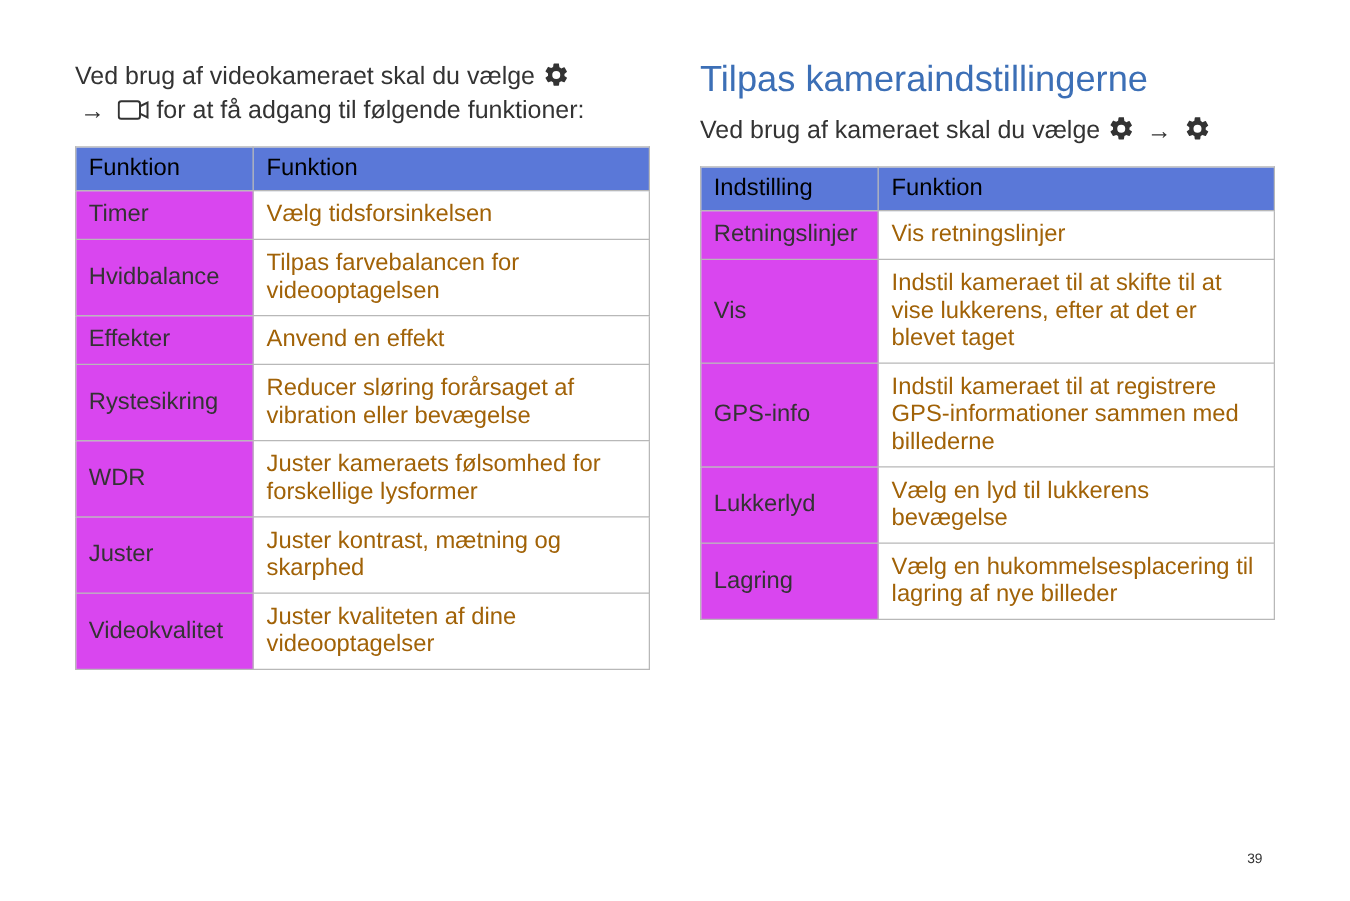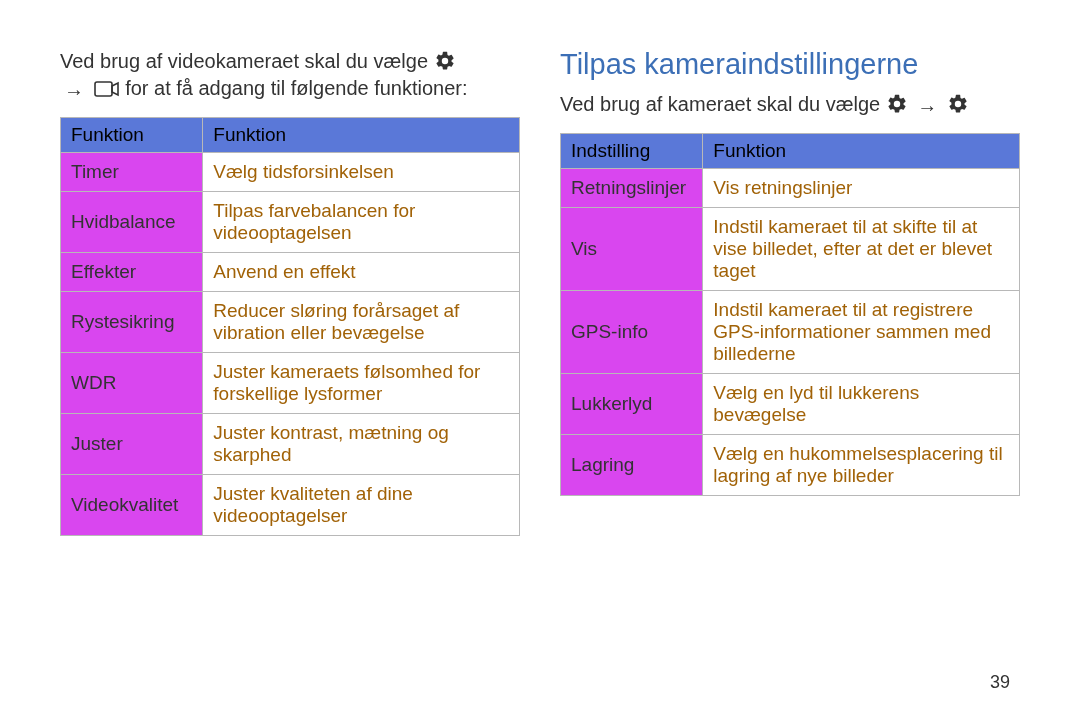--- a/index.html
+++ b/index.html
@@ -6,21 +6,21 @@
 .page{width:1080px;height:721px;box-sizing:border-box;padding:48px 60px 30px 60px;position:relative}
 .cols{display:flex;gap:40px}
 .col{flex:1 1 0;min-width:0}
 h2.section{color:#3c6fb6;font-weight:400;font-size:29px;margin:0 0 10px 0}
 p.intro{font-size:20px;line-height:1.35;margin:0 0 14px 0;font-weight:300;color:#333}
 .tbl{width:100%;border-collapse:collapse;font-size:19px}
 .tbl th{background:#5a78d8;color:#000000;text-align:left;font-weight:400;padding:6px 10px;border:1px solid #b8b8b8}
 .tbl td{padding:8px 10px;vertical-align:middle;border:1px solid #b8b8b8}
 .tbl td.left{background:#d946ef;font-weight:300;color:#333;width:31%}
 .tbl td.right{background:#fff;color:#a16207;font-weight:400}
-.pg{position:absolute;bottom:28px;right:70px;font-size:18px;color:#333}
+.pg{position:absolute;bottom:28px;right:70px;font-size:11px;color:#333}
 .icon{display:inline-block;vertical-align:-4px}
 .icon svg{display:block}
 .arr{display:inline-block;margin:0 4px;font-size:20px;vertical-align:-1px}
 </style>
 </head>
 <body>
 
 <div class="page">
   <div class="cols">
 
@@ -109,21 +109,21 @@
             <th>Funktion</th>
           </tr>
         </thead>
         <tbody>
           <tr>
               <td class="left">Retningslinjer</td>
               <td class="right">Vis retningslinjer</td>
             </tr>
           <tr>
               <td class="left">Vis</td>
-              <td class="right">Indstil kameraet til at skifte til at vise billedet, efter at det er blevet taget</td>
+              <td class="right">Indstil kameraet til at skifte til at vise lukkerens, efter at det er blevet taget</td>
             </tr>
           <tr>
               <td class="left">GPS-info</td>
               <td class="right">Indstil kameraet til at registrere GPS-informationer sammen med billederne</td>
             </tr>
           <tr>
               <td class="left">Lukkerlyd</td>
               <td class="right">Vælg en lyd til lukkerens bevægelse</td>
             </tr>
           <tr>

